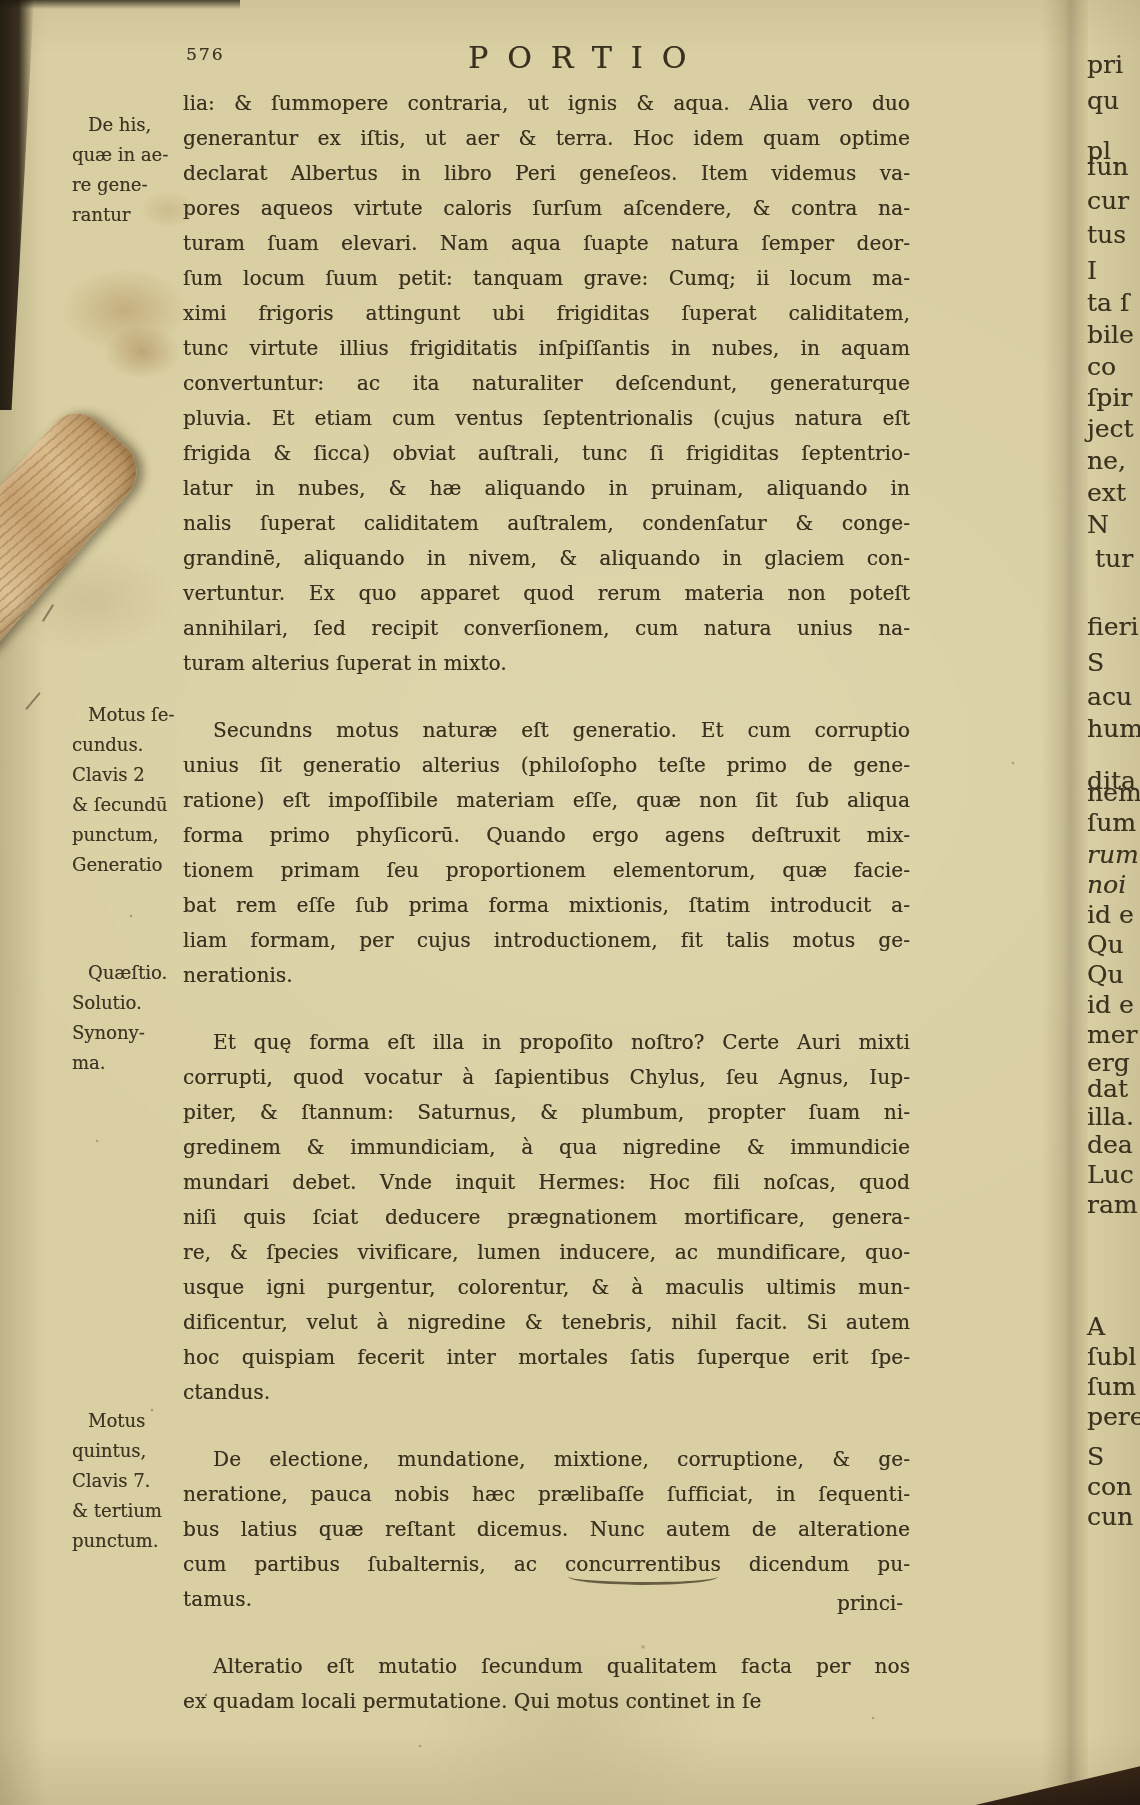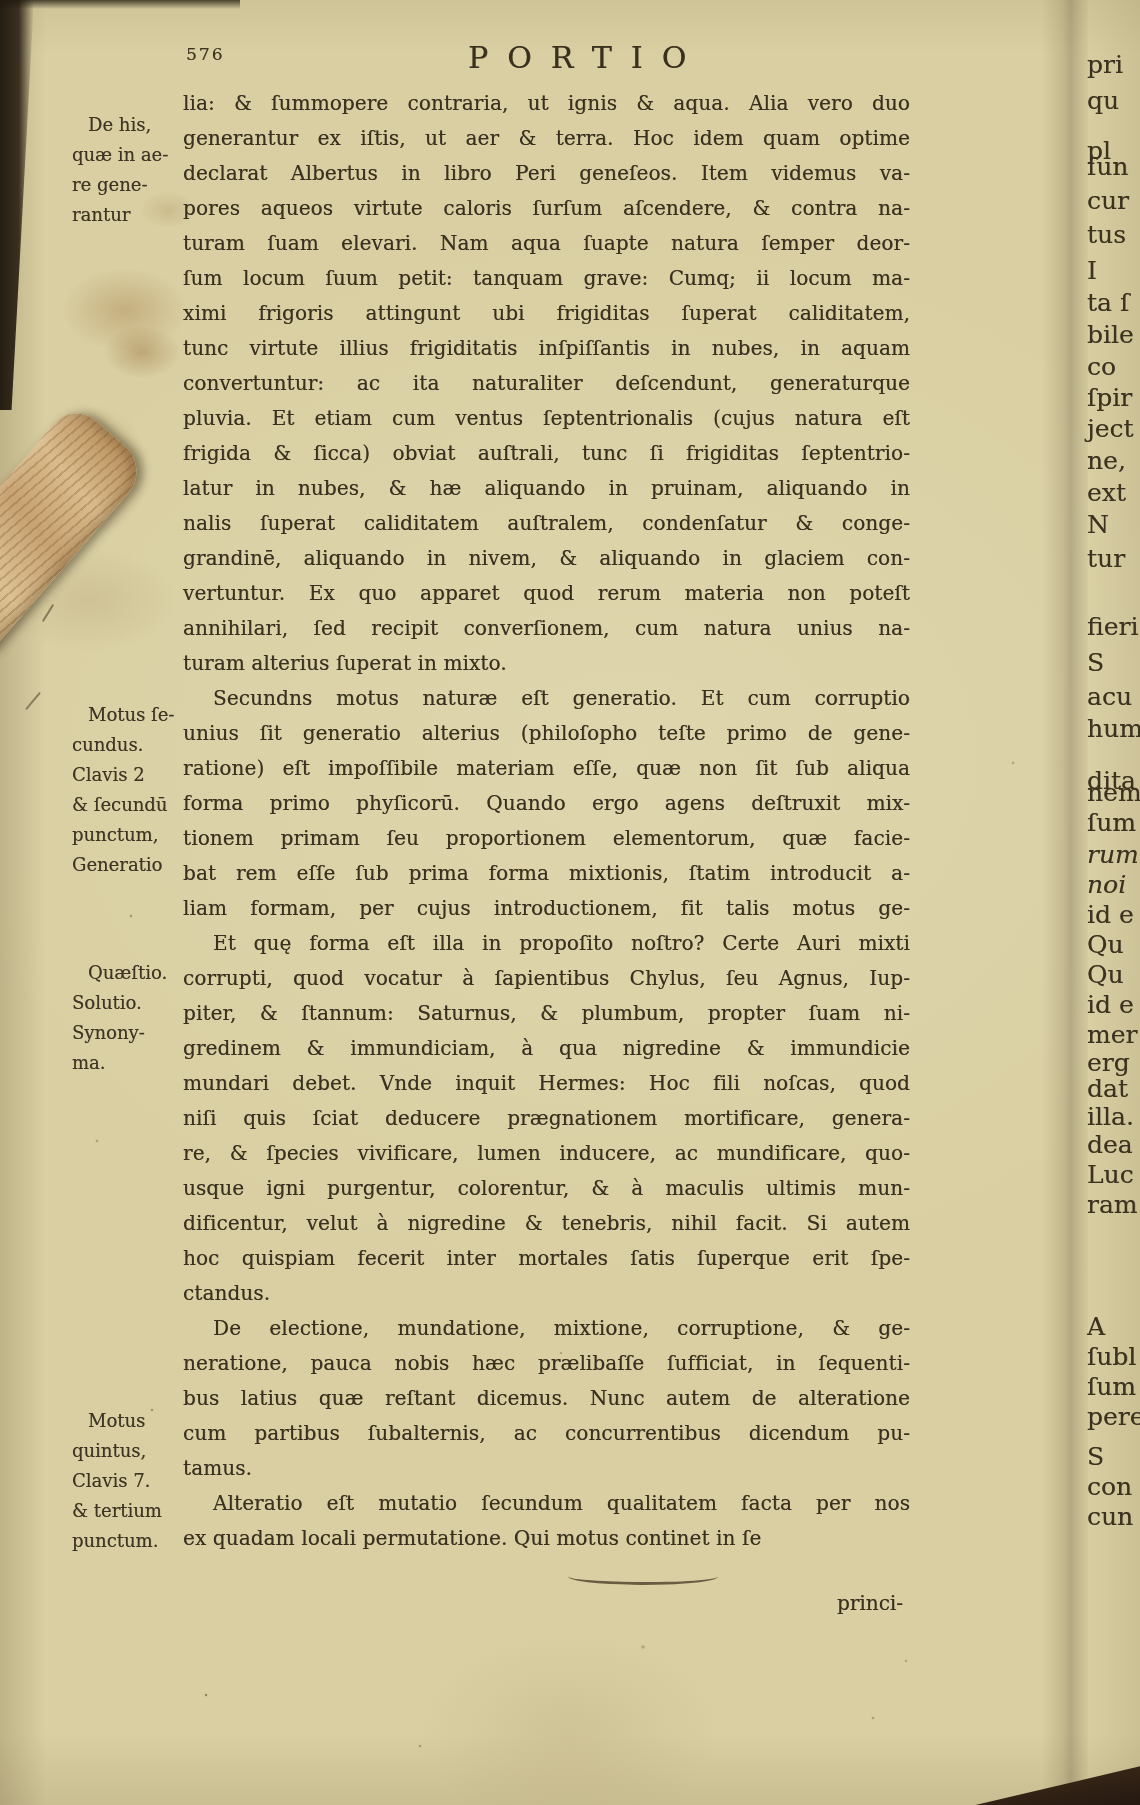--- a/index.html
+++ b/index.html
@@ -42,21 +42,21 @@
     text-shadow:0.4px 0.4px 0.6px rgba(57,48,31,0.55);
   }
   
   .body-block {
     position:absolute; left:183px; top:86px; width:727px;
     font-size:20px; line-height:35px; letter-spacing:0.1px;
     text-shadow:0.35px 0.35px 0.5px rgba(53,44,28,0.55);
   }
   .line { height:35px; white-space:nowrap; overflow:visible; }
   .line.fill { text-align:justify; text-align-last:justify; white-space:normal; }
-  .line.indent { text-indent:30px; }
+  .line.indent { text-indent:30px;margin-top:32px; }
   .catchword {
     position:absolute; left:183px; top:1591px; width:720px;
     text-align:right; font-size:20px; color:#39301f;
     text-shadow:0.35px 0.35px 0.5px rgba(53,44,28,0.55);
   }
   
   .note-group {
     position:absolute; left:72px; width:115px;
     font-size:18px; line-height:30px; color:#3d3423;
     text-shadow:0.3px 0.3px 0.4px rgba(61,52,35,0.5);
@@ -147,20 +147,21 @@
         <div class="line fill">vertuntur. Ex quo apparet quod rerum materia non poteſt</div>
         <div class="line fill">annihilari, ſed recipit converſionem, cum natura unius na-</div>
         <div class="line">turam alterius ſuperat in mixto.</div>
         <div class="line indent fill">Secundns motus naturæ eſt generatio. Et cum corruptio</div>
         <div class="line fill">unius ſit generatio alterius (philoſopho teſte primo de gene-</div>
         <div class="line fill">ratione) eſt impoſſibile materiam eſſe, quæ non ſit ſub aliqua</div>
         <div class="line fill">forma primo phyſicorū. Quando ergo agens deſtruxit mix-</div>
         <div class="line fill">tionem primam ſeu proportionem elementorum, quæ facie-</div>
         <div class="line fill">bat rem eſſe ſub prima forma mixtionis, ſtatim introducit a-</div>
         <div class="line fill">liam formam, per cujus introductionem, fit talis motus ge-</div>
+        <div class="line">nerationis.</div>
         <div class="line indent fill">Et quę forma eſt illa in propoſito noſtro? Certe Auri mixti</div>
         <div class="line fill">corrupti, quod vocatur à ſapientibus Chylus, ſeu Agnus, Iup-</div>
         <div class="line fill">piter, &amp; ſtannum: Saturnus, &amp; plumbum, propter ſuam ni-</div>
         <div class="line fill">gredinem &amp; immundiciam, à qua nigredine &amp; immundicie</div>
         <div class="line fill">mundari debet. Vnde inquit Hermes: Hoc fili noſcas, quod</div>
         <div class="line fill">niſi quis ſciat deducere prægnationem mortificare, genera-</div>
         <div class="line fill">re, &amp; ſpecies vivificare, lumen inducere, ac mundificare, quo-</div>
         <div class="line fill">usque igni purgentur, colorentur, &amp; à maculis ultimis mun-</div>
         <div class="line fill">dificentur, velut à nigredine &amp; tenebris, nihil facit. Si autem</div>
         <div class="line fill">hoc quispiam fecerit inter mortales ſatis ſuperque erit ſpe-</div>
@@ -215,21 +216,21 @@
         <div class="edge-frag" style="top: 220px;">tus</div>
         <div class="edge-frag" style="top: 256px;">I</div>
         <div class="edge-frag" style="top: 288px;">ta ſ</div>
         <div class="edge-frag" style="top: 320px;">bile</div>
         <div class="edge-frag" style="top: 352px;">co</div>
         <div class="edge-frag" style="top: 383px;">ſpir</div>
         <div class="edge-frag" style="top: 414px;">ject</div>
         <div class="edge-frag" style="top: 446px;">ne,</div>
         <div class="edge-frag" style="top: 478px;">ext</div>
         <div class="edge-frag" style="top: 510px;">N</div>
-        <div class="edge-frag" style="top: 544px;">tur</div>
+        <div class="edge-frag" style="top: 544px; margin-left: 8px;">tur</div>
         <div class="edge-frag" style="top: 612px;">fieri</div>
         <div class="edge-frag" style="top: 648px;">S</div>
         <div class="edge-frag" style="top: 682px;">acu</div>
         <div class="edge-frag" style="top: 714px;">hum</div>
         <div class="edge-frag" style="top: 766px;">dita</div>
         <div class="edge-frag" style="top: 778px;">nem</div>
         <div class="edge-frag" style="top: 808px;">ſum</div>
         <div class="edge-frag it" style="top: 840px;">rum</div>
         <div class="edge-frag it" style="top: 870px;">noi</div>
         <div class="edge-frag" style="top: 900px;">id e</div>

